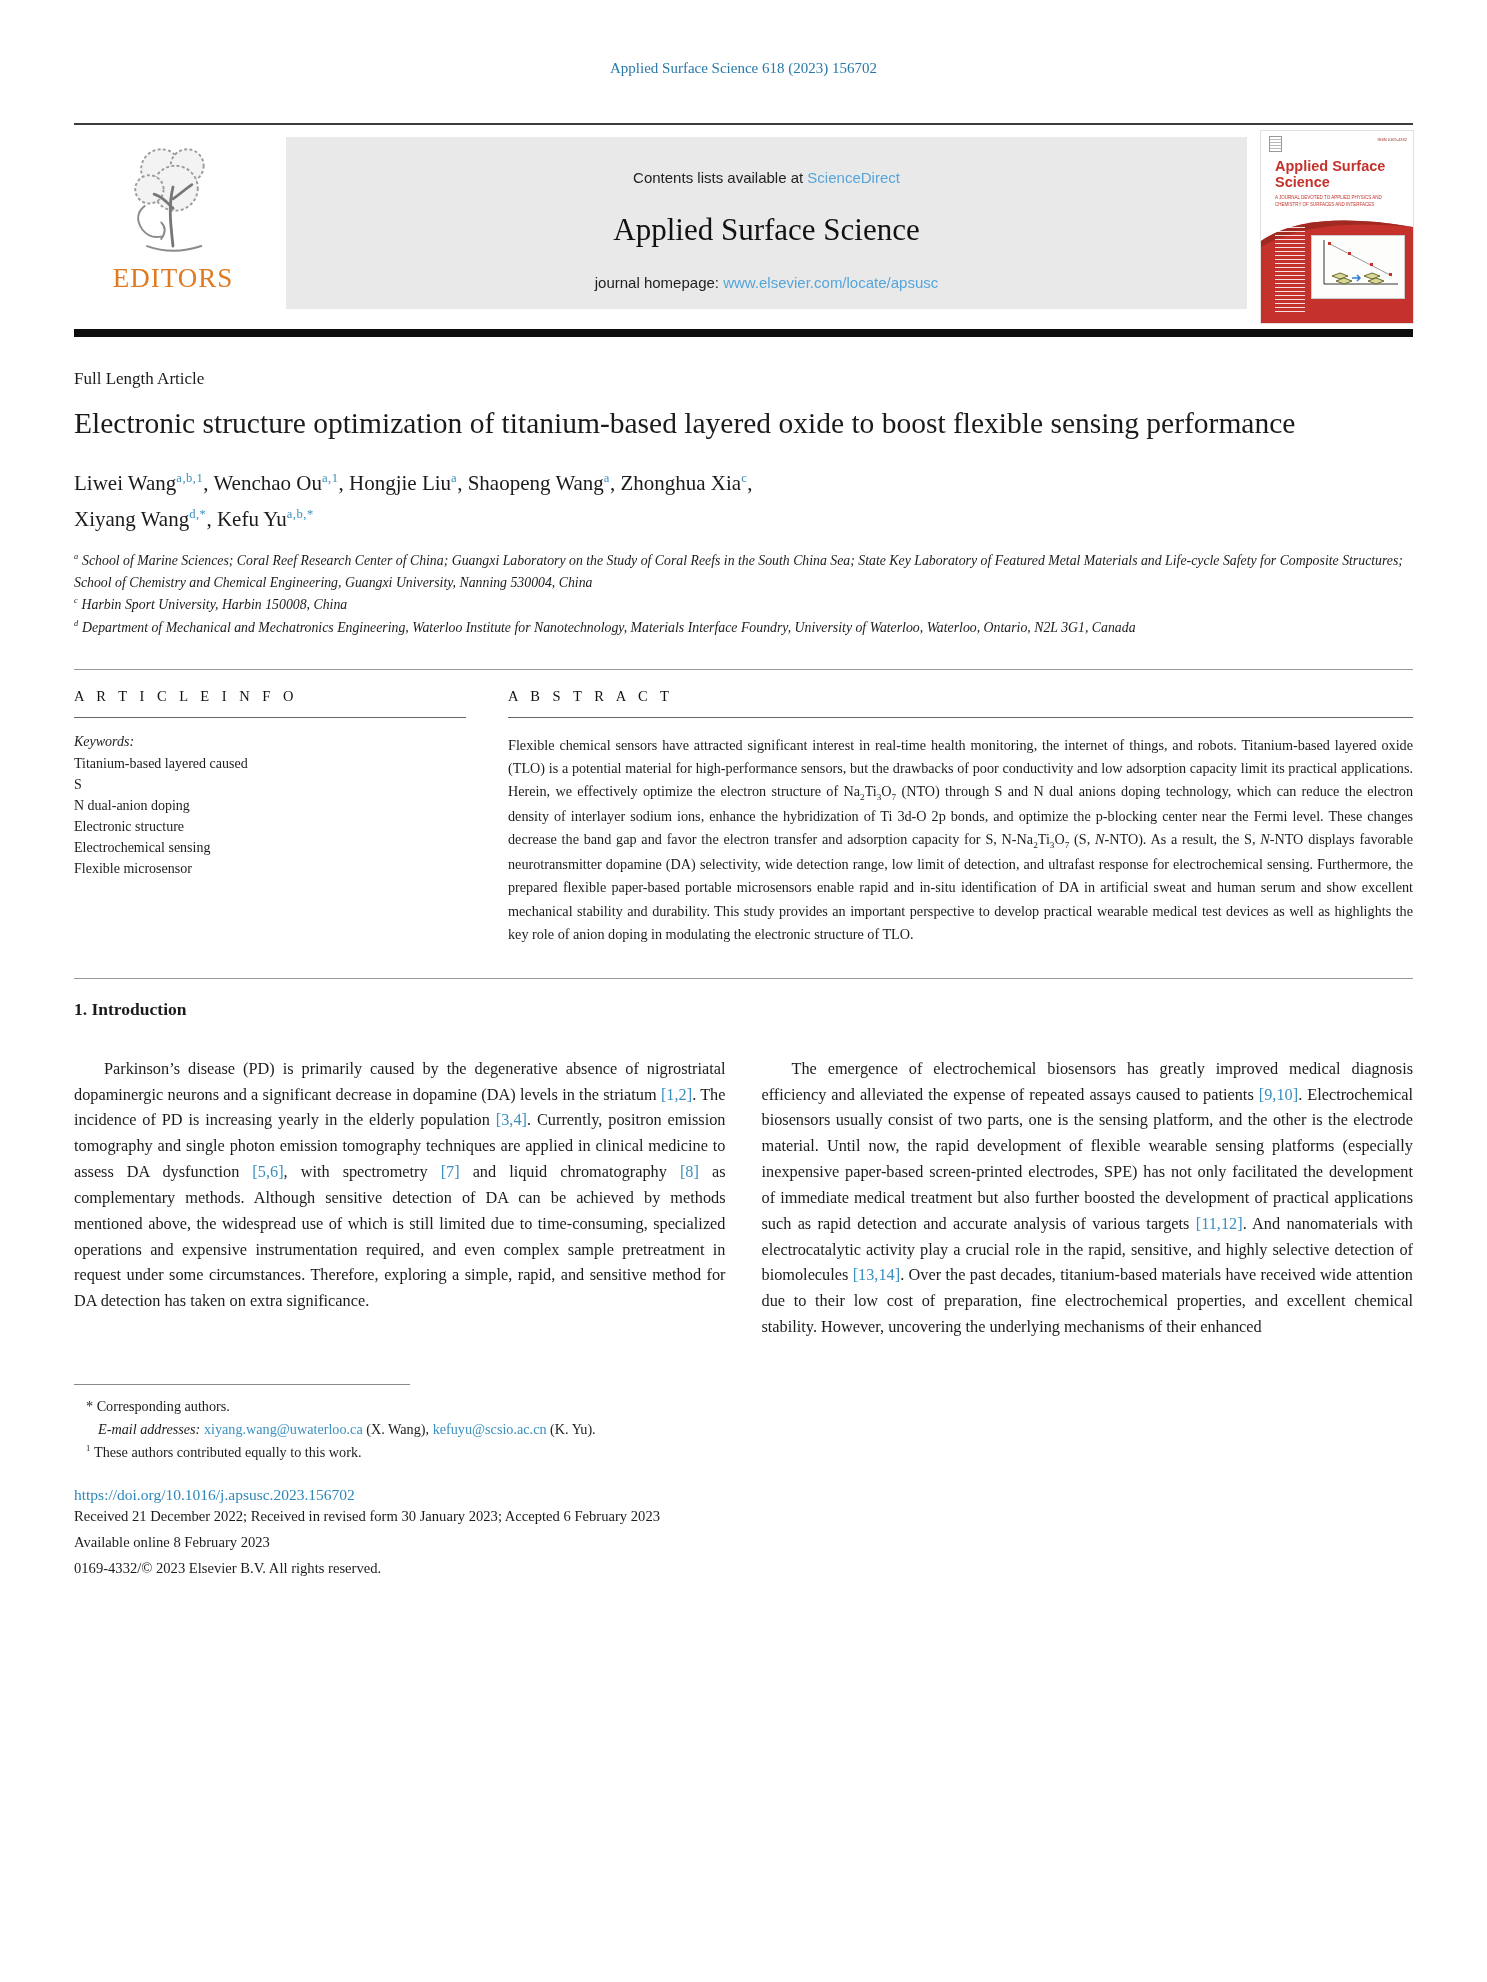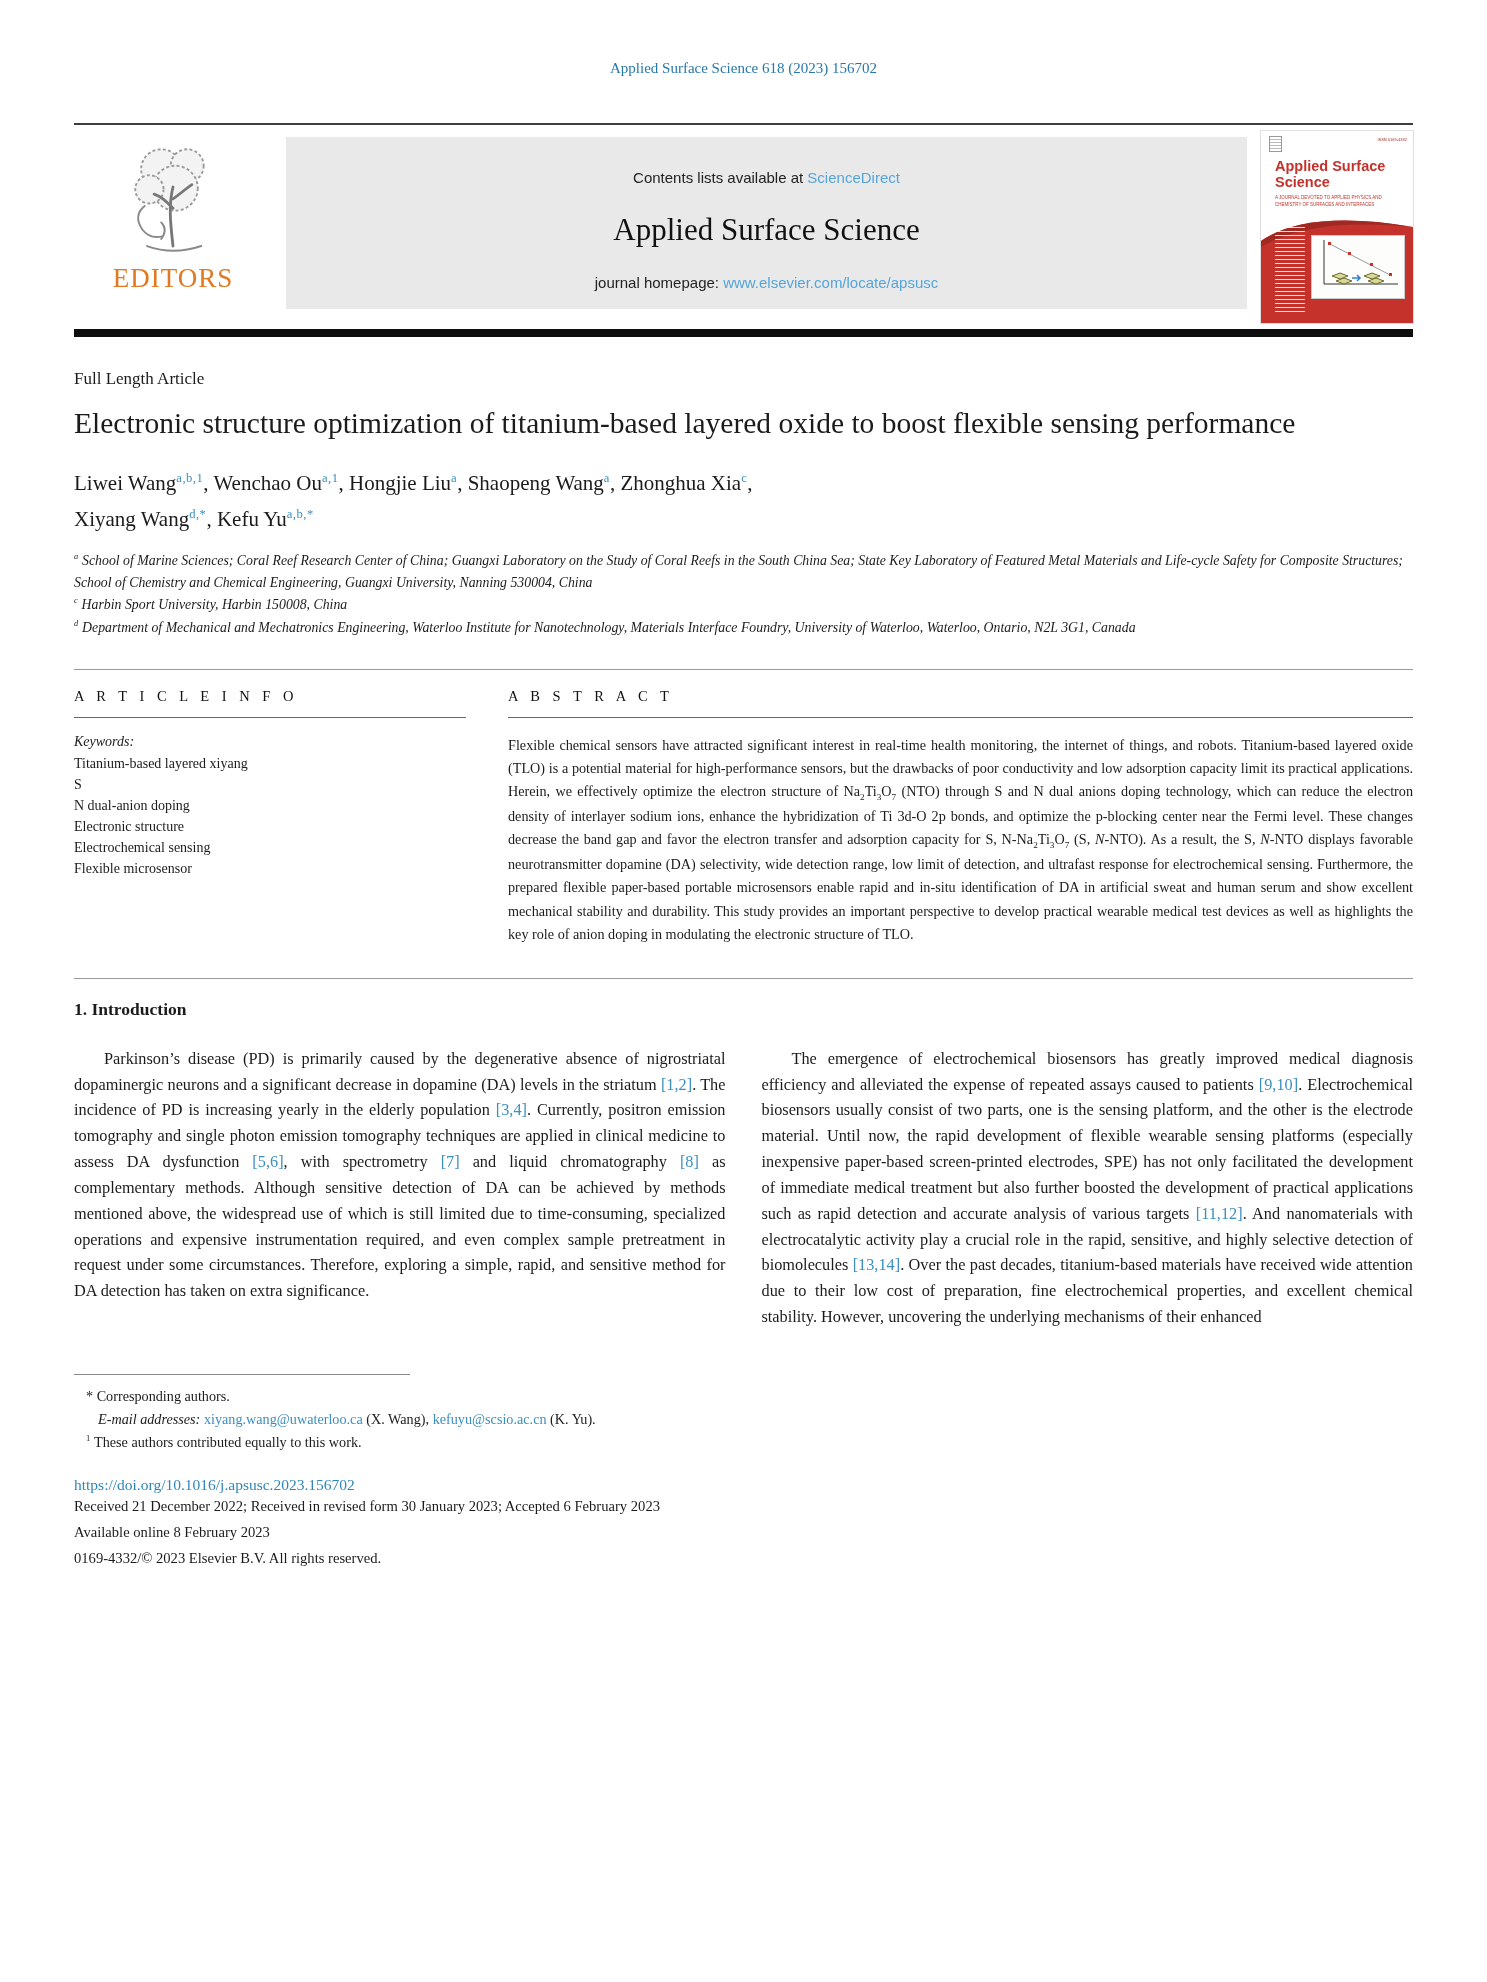--- a/index.html
+++ b/index.html
@@ -57,21 +57,21 @@
   .mid-rule { border:none; border-top:1px solid #999; margin:30px 0 0; }
   .info-grid { display:grid; grid-template-columns:392px 1fr; column-gap:42px; margin-top:18px; }
   .col-header { font-size:14.5px; letter-spacing:4.5px; color:#111; }
   .header-rule { border:none; border-top:1px solid #666; margin:12px 0 16px; }
   .kw-label { font-style:italic; font-size:14px; margin-bottom:3px; }
   .kw-item { font-size:14px; line-height:1.5; }
   .abstract-body { font-size:14.2px; line-height:1.63; text-align:justify; }
 
   .section-rule { border:none; border-top:1px solid #999; margin:32px 0 0; }
   .intro-heading { margin-top:20px; font-weight:bold; font-size:17.5px; }
-  .body-grid { display:grid; grid-template-columns:1fr 1fr; column-gap:36px; margin-top:26px; }
+  .body-grid { display:grid; grid-template-columns:1fr 1fr; column-gap:36px; margin-top:36px; }
   .body-para { font-size:16.3px; line-height:1.585; text-align:justify; text-indent:30px; margin:0; }
 
   .footnote-block { margin-top:44px; }
   .fn-rule { border:none; border-top:1px solid #888; width:336px; margin:0 0 10px; }
   .fn-line { font-size:14.2px; line-height:1.62; padding-left:12px; }
   .fn-line.indent { padding-left:24px; }
   .doi-line { margin-top:22px; font-size:15.5px; color:#2E86B8; }
   .footer-line { font-size:14.6px; line-height:1.78; }
 </style>
 </head>
@@ -162,21 +162,21 @@
     <div class="aff-line"><span class="seg-sup">d</span><span> Department of Mechanical and Mechatronics Engineering, Waterloo Institute for Nanotechnology, Materials Interface Foundry, University of Waterloo, Waterloo, Ontario, N2L 3G1, Canada</span></div>
   </div>
 
   <hr class="mid-rule">
 
   <div class="info-grid">
     <div>
       <div class="col-header">A R T I C L E  I N F O</div>
       <hr class="header-rule">
       <div class="kw-label">Keywords:</div>
-      <div class="kw-item">Titanium-based layered xiyang</div>
+      <div class="kw-item">Titanium-based layered caused</div>
       <div class="kw-item">S</div>
       <div class="kw-item">N dual-anion doping</div>
       <div class="kw-item">Electronic structure</div>
       <div class="kw-item">Electrochemical sensing</div>
       <div class="kw-item">Flexible microsensor</div>
     </div>
     <div>
       <div class="col-header">A B S T R A C T</div>
       <hr class="header-rule">
       <div class="abstract-body"><span>Flexible chemical sensors have attracted significant interest in real-time health monitoring, the internet of things, and robots. Titanium-based layered oxide (TLO) is a potential material for high-performance sensors, but the drawbacks of poor conductivity and low adsorption capacity limit its practical applications. Herein, we effectively optimize the electron structure of Na</span><span class="seg-sub">2</span><span>Ti</span><span class="seg-sub">3</span><span>O</span><span class="seg-sub">7</span><span> (NTO) through S and N dual anions doping technology, which can reduce the electron density of interlayer sodium ions, enhance the hybridization of Ti 3d-O 2p bonds, and optimize the p-blocking center near the Fermi level. These changes decrease the band gap and favor the electron transfer and adsorption capacity for S, N-Na</span><span class="seg-sub">2</span><span>Ti</span><span class="seg-sub">3</span><span>O</span><span class="seg-sub">7</span><span> (S, </span><span class="seg-i">N</span><span>-NTO). As a result, the S, </span><span class="seg-i">N</span><span>-NTO displays favorable neurotransmitter dopamine (DA) selectivity, wide detection range, low limit of detection, and ultrafast response for electrochemical sensing. Furthermore, the prepared flexible paper-based portable microsensors enable rapid and in-situ identification of DA in artificial sweat and human serum and show excellent mechanical stability and durability. This study provides an important perspective to develop practical wearable medical test devices as well as highlights the key role of anion doping in modulating the electronic structure of TLO.</span></div>

